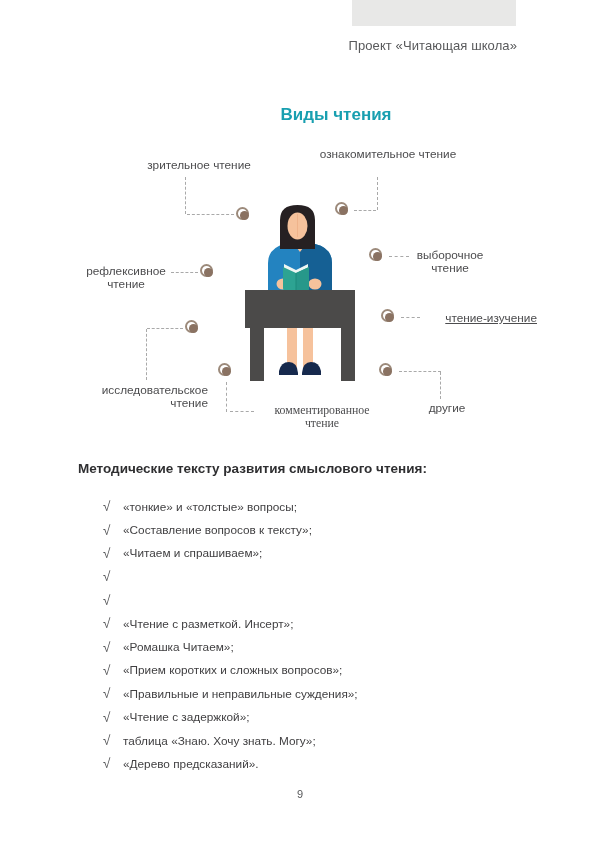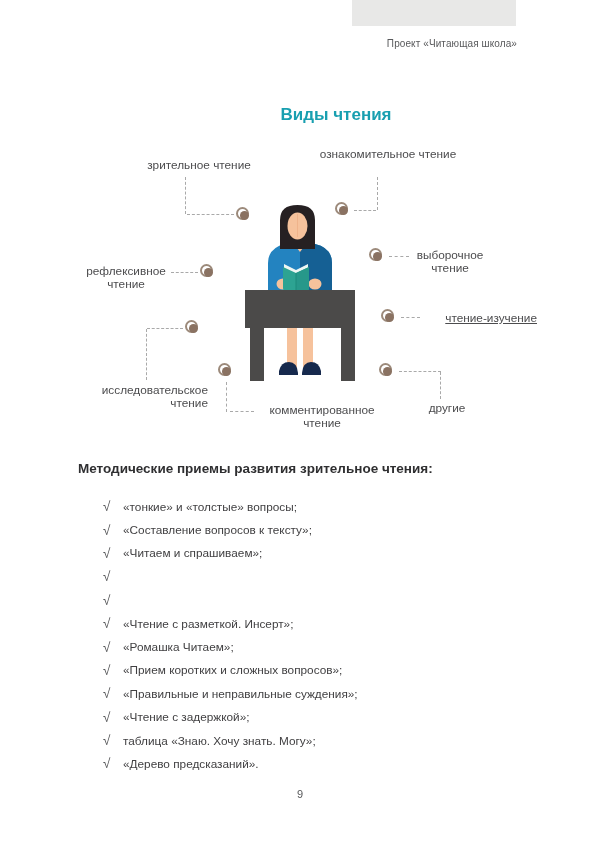--- a/index.html
+++ b/index.html
@@ -15,21 +15,21 @@
   
   .topbar {
     position: absolute;
     left: 352px; top: 0;
     width: 164px; height: 26px;
     background: #e8e8e7;
   }
   .project-label {
     position: absolute;
     top: 38px; right: 83px;
-    font-size: 10px;
+    font-size: 13px;
     color: #58595b;
     letter-spacing: 0.1px;
   }
   
   .doc-title {
     position: absolute;
     top: 105px; left: 0;
     width: 600px;
     text-align: center;
     font-size: 17px;
@@ -128,21 +128,21 @@
     <div>выборочное</div>
     <div>чтение</div>
   </div>
   <div class="dlabel left-align" style="left:417px; top:312px; width:120px;">
     <div>чтение-изучение</div>
   </div>
   <div class="dlabel" style="left:68px; top:384px; width:140px;text-align:right;">
     <div>исследовательское</div>
     <div>чтение</div>
   </div>
-  <div class="dlabel" style="left:252px; top:404px; width:140px;">
+  <div class="dlabel" style="left:252px; top:404px; width:140px;font-family:Liberation Serif, serif;">
     <div>комментированное</div>
     <div>чтение</div>
   </div>
   <div class="dlabel" style="left:417px; top:402px; width:60px;">
     <div>другие</div>
   </div>
 
   <div class="marker" style="left:236px; top:207px;"></div>
   <div class="marker" style="left:335px; top:202px;"></div>
   <div class="marker" style="left:200px; top:264px;"></div>
@@ -196,21 +196,21 @@
 
       <path d="M41,172 L41,168 Q43,159 51,159 Q59,159 60,170 L60,172 Z" fill="#16294d"></path>
       <path d="M64,172 L64,170 Q65,159 73,159 Q81,159 83,168 L83,172 Z" fill="#16294d"></path>
 
       <rect x="7" y="87" width="110" height="38" fill="#4b4a49"></rect>
       <rect x="12" y="125" width="14" height="53" fill="#4b4a49"></rect>
       <rect x="103" y="125" width="14" height="53" fill="#4b4a49"></rect>
     </svg>
   </div>
 
-  <div class="methods-heading">Методические приемы развития зрительное чтения:</div>
+  <div class="methods-heading">Методические тексту развития смыслового чтения:</div>
 
   <div class="methods-list">
     <div class="method-item">
       <span class="check">√</span>
       <span>«тонкие» и «толстые» вопросы;</span>
     </div>
     <div class="method-item">
       <span class="check">√</span>
       <span>«Составление вопросов к тексту»;</span>
     </div>

